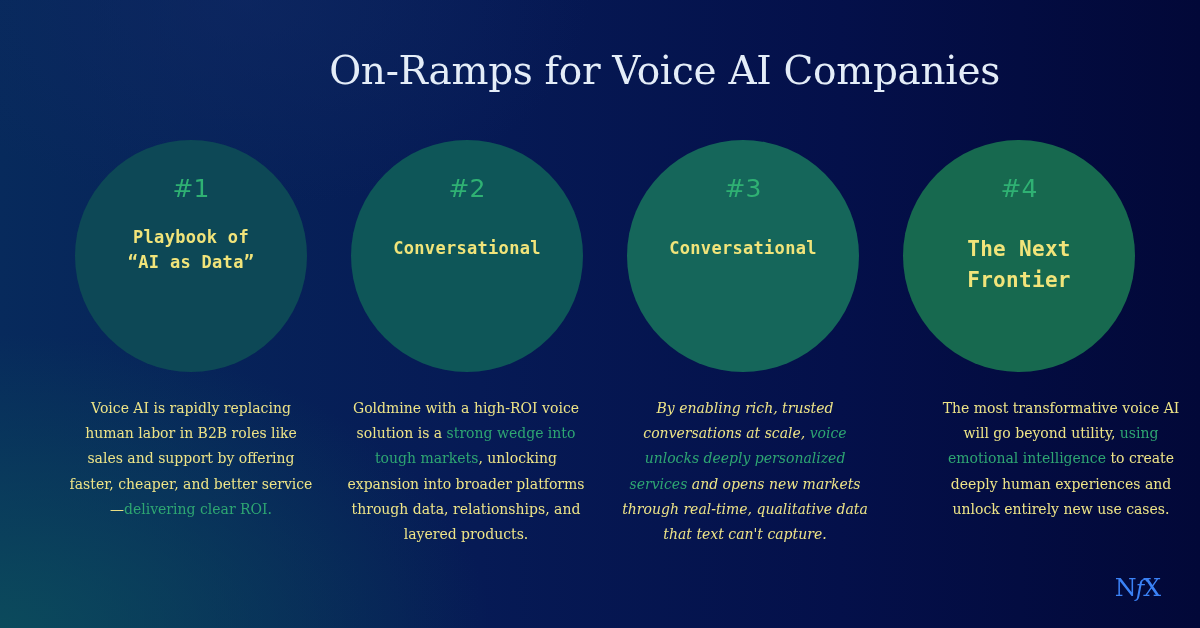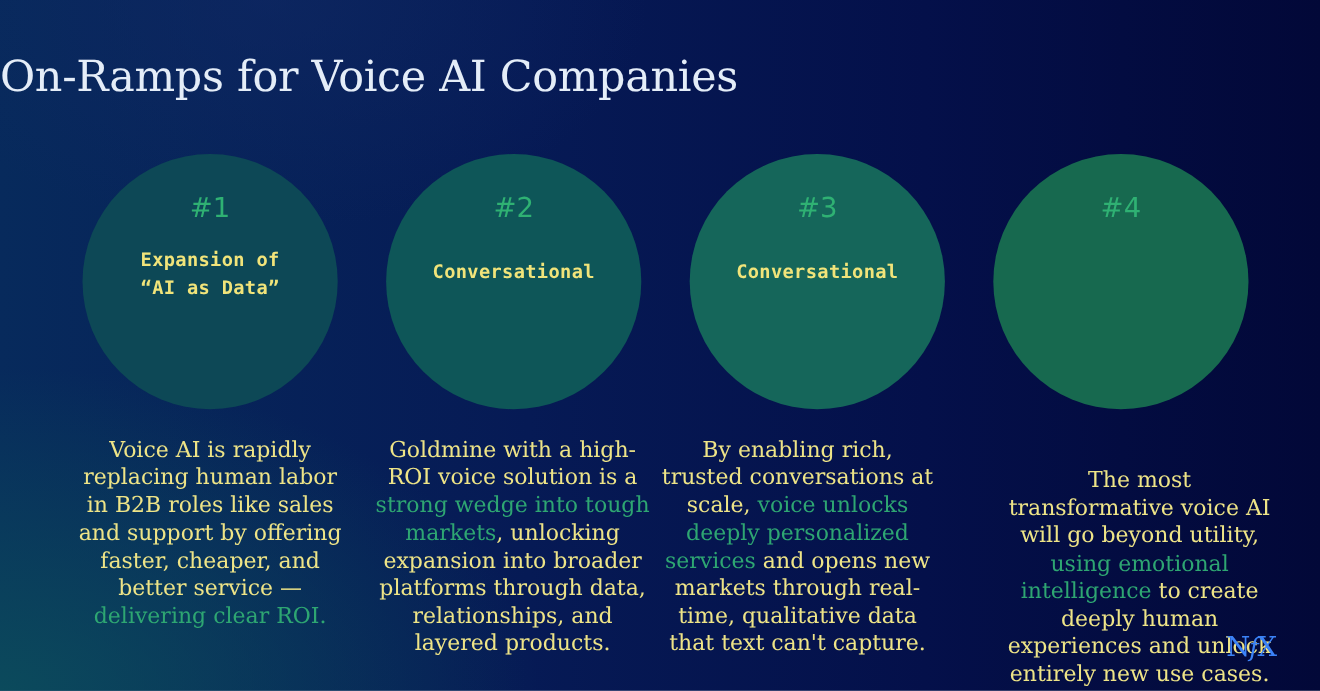--- a/index.html
+++ b/index.html
@@ -5,21 +5,21 @@
     html, body { margin: 0; padding: 0; }
     body {
       width: 1200px; height: 628px; overflow: hidden; position: relative;
       background:
         radial-gradient(ellipse 700px 420px at 0% 100%, rgba(12,80,92,0.85) 0%, rgba(12,80,92,0) 70%),
         radial-gradient(ellipse 500px 300px at 20% 0%, rgba(16,40,100,0.6) 0%, rgba(16,40,100,0) 70%),
         linear-gradient(90deg, #072a5c 0%, #061a55 40%, #04104a 70%, #020838 100%);
       font-family: "DejaVu Serif", serif;
     }
     .title {
-      position: absolute; left: 0; top: 48px; width: 1000px; text-align: left;
+      position: absolute; left: 0; top: 48px; width: 1000px; text-align: right;
       font-family: "DejaVu Serif", serif; font-size: 39px; color: #e4edf8;
       letter-spacing: -0.3px; font-weight: normal;
     }
     .circle {
       position: absolute; width: 232px; height: 232px; border-radius: 50%;
       top: 140px; text-align: center;
     }
     .c1 { left: 75px;  background: #0d4856; }
     .c2 { left: 351px; background: #0e5658; }
     .c3 { left: 627px; background: #15665a; }
@@ -33,44 +33,44 @@
       position: absolute; left: 0; width: 100%;
       font-family: "DejaVu Sans Mono", monospace; font-weight: bold;
       color: #f1e47a; line-height: 25px; font-size: 17px; letter-spacing: 0.3px;
     }
     .c1 .ctitle { top: 85px; }
     .c2 .ctitle { top: 96px; }
     .c3 .ctitle { top: 96px; }
     .c4 .ctitle { top: 94px; font-size: 21px; line-height: 31px; }
     .desc {
       position: absolute; top: 396px; width: 250px; text-align: center;
-      font-family: "DejaVu Serif", serif; font-size: 20px; line-height: 25.2px;
+      font-family: "DejaVu Serif", serif; font-size: 14px; line-height: 25.2px;
       color: #eee487;
     }
     .d1 { left: 66px; }
     .d2 { left: 341px; }
-    .d3 { left: 600px; }
-    .d4 { left: 911px; margin-top: 28px; }
+    .d3 { left: 620px; font-style: italic; }
+    .d4 { left: 936px; }
     .hl { color: #2ea672; }
     .logo {
       position: absolute; right: 40px; bottom: 26px;
       font-family: "DejaVu Serif", serif; font-size: 25px; color: #3b82f6;
       letter-spacing: -1px;
     }
     .logo .f { font-style: italic; font-size: 23px; }
   </style>
 </head>
 <body>
 
 <div class="title">On-Ramps for Voice AI Companies</div>
 
 <div class="circle c1">
   <div class="num">#1</div>
   <div class="ctitle">
-    <div>Expansion of</div>
+    <div>Playbook of</div>
     <div>“AI as Data”</div>
   </div>
 </div>
 <div class="desc d1"><span>Voice AI is rapidly replacing human labor in B2B roles like sales and support by offering faster, cheaper, and better service —</span><span class="hl">delivering clear ROI.</span></div>
 
 <div class="circle c2">
   <div class="num">#2</div>
   <div class="ctitle">
     <div>Conversational</div>
   </div>
@@ -80,16 +80,20 @@
 <div class="circle c3">
   <div class="num">#3</div>
   <div class="ctitle">
     <div>Conversational</div>
   </div>
 </div>
 <div class="desc d3"><span>By enabling rich, trusted conversations at scale, </span><span class="hl">voice unlocks deeply personalized services</span><span> and opens new markets through real-time, qualitative data that text can't capture.</span></div>
 
 <div class="circle c4">
   <div class="num">#4</div>
+  <div class="ctitle">
+    <div>The Next</div>
+    <div>Frontier</div>
+  </div>
 </div>
 <div class="desc d4"><span>The most transformative voice AI will go beyond utility, </span><span class="hl">using emotional intelligence</span><span> to create deeply human experiences and unlock entirely new use cases.</span></div>
 
 <div class="logo"><span>N</span><span class="f">f</span><span>X</span></div>
 
 </body></html>

